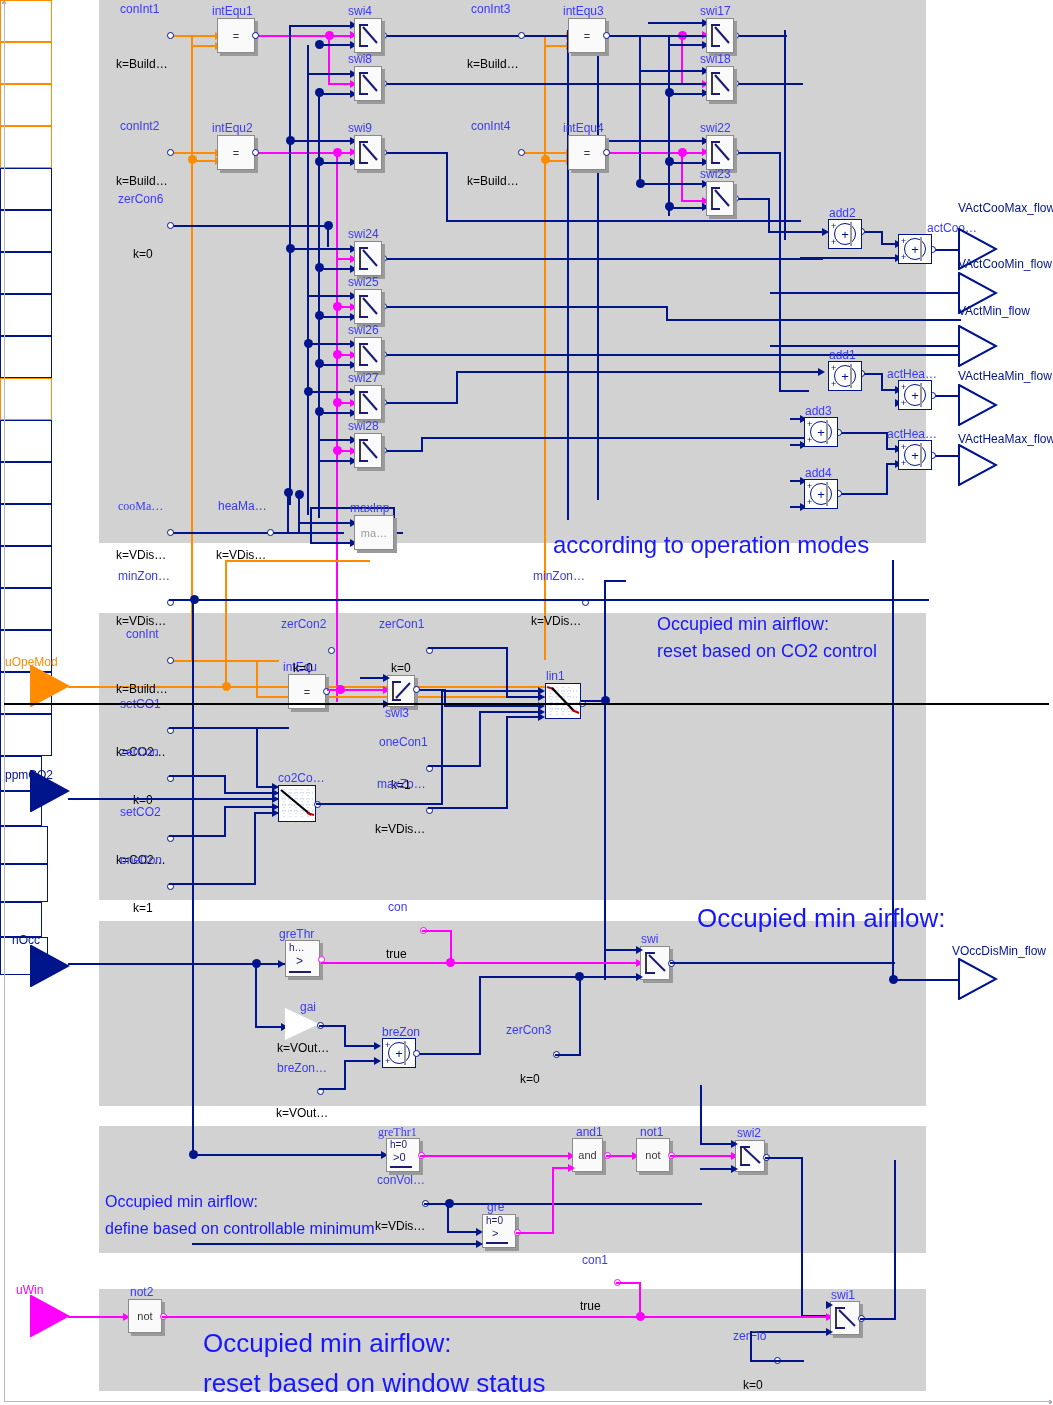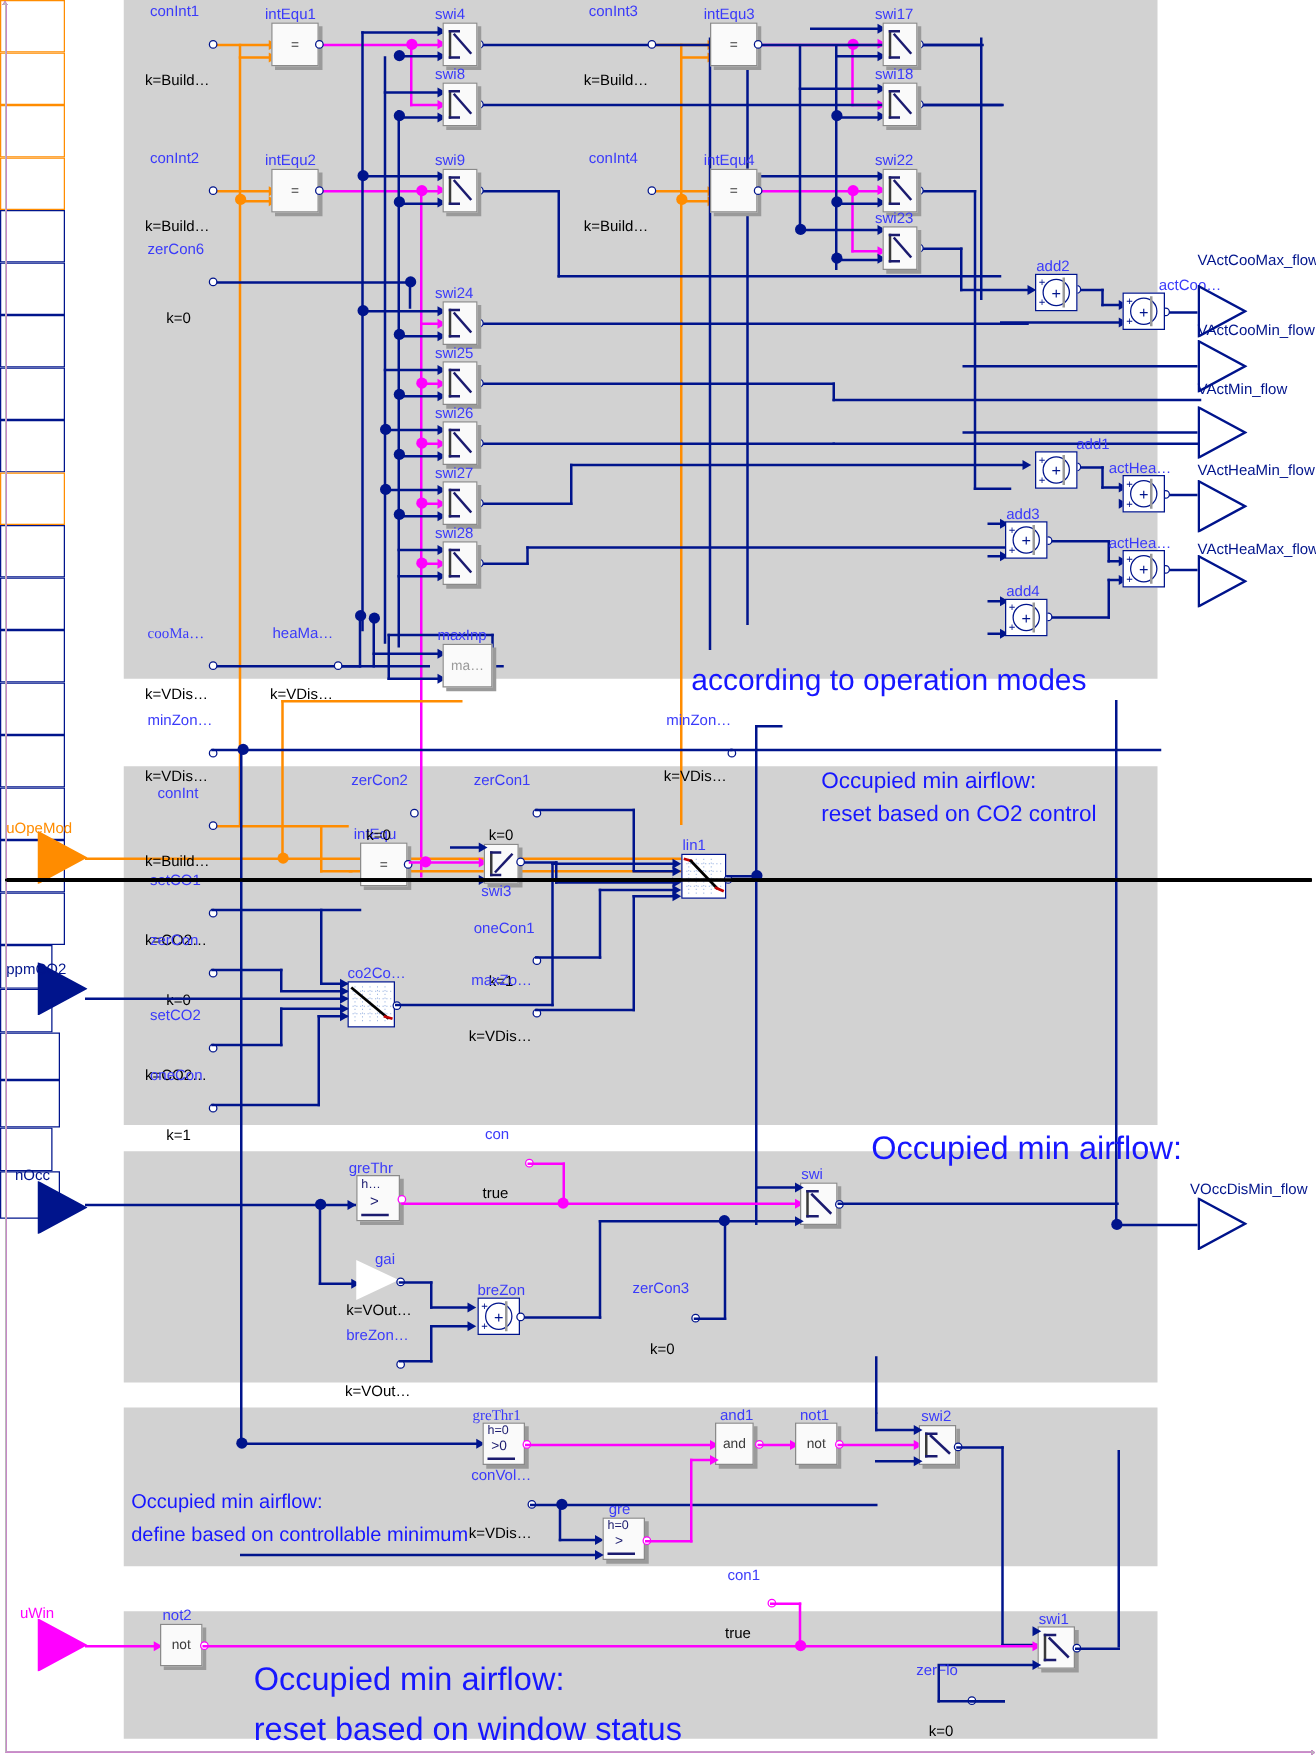--- a/index.html
+++ b/index.html
@@ -620,21 +620,21 @@
       <div class="vbar"></div>
     </div>
   <div class="nm" style="left:887px;top:221px;margin-left:40px;">actCoo…</div>
 
   <div class="add" style="left:828px;top:361px;width:34px;height:30px;">
     <div class="circ">+</div>
       <div class="pl" style="top:1px;">+</div>
       <div class="pl" style="bottom:1px;">+</div>
       <div class="vbar"></div>
     </div>
-  <div class="nm" style="left:829px;top:348px;margin-left:32px;">add1</div>
+  <div class="nm" style="left:829px;top:348px;">add1</div>
 
   <div class="add" style="left:898px;top:380px;width:34px;height:30px;">
     <div class="circ">+</div>
       <div class="pl" style="top:1px;">+</div>
       <div class="pl" style="bottom:1px;">+</div>
       <div class="vbar"></div>
     </div>
   <div class="nm" style="left:887px;top:367px;">actHea…</div>
 
   <div class="add" style="left:804px;top:417px;width:34px;height:30px;">

